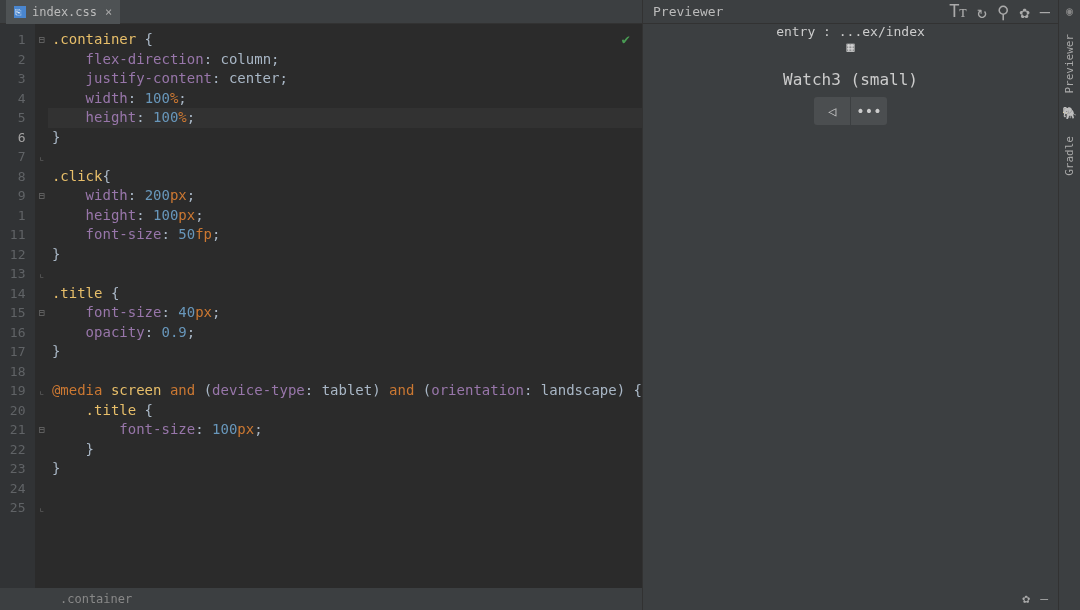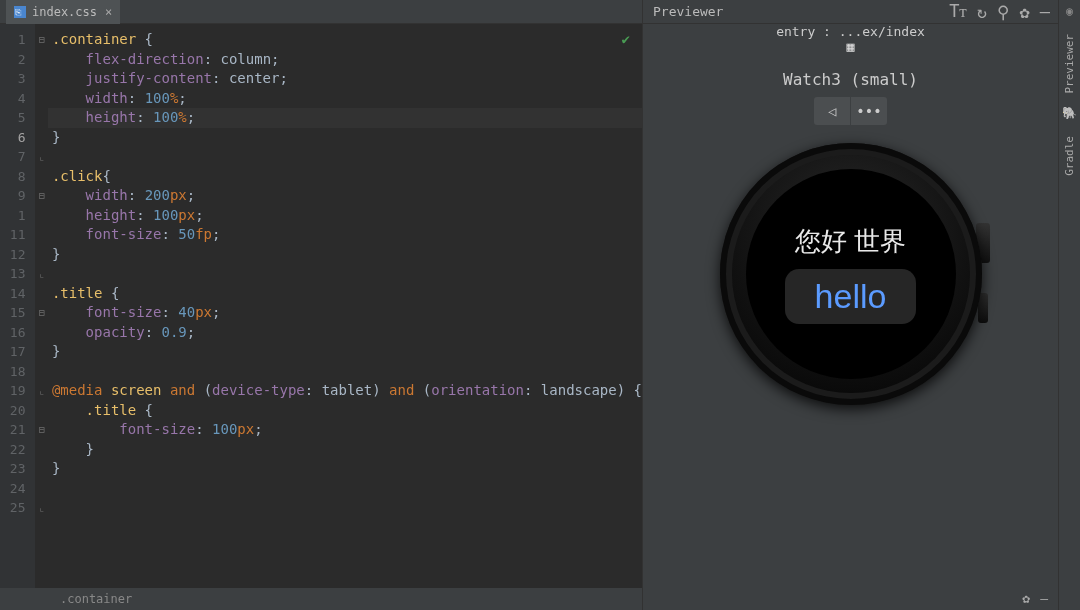--- a/index.html
+++ b/index.html
@@ -195,29 +195,20 @@
     <span class="sicon">⊕</span>
     <span class="sicon">⛶</span>
   </div>
   <div class="pv-body">
     <div class="deviceLabel">Watch3 (small)</div>
     <div class="navbtns">
       <div class="btn">◁</div>
       <div class="sep"></div>
       <div class="btn">•••</div>
     </div>
-    <div class="watch">
-      <div class="watch-crown"></div>
-      <div class="watch-crown2"></div>
-      <div class="watch-body"></div>
-      <div class="watch-screen">
-        <div class="t1">您好 世界</div>
-        <div class="btnbox"><span>hello</span></div>
-      </div>
-    </div>
   </div>
   <div class="pv-footer">
     <span class="ficon">✿</span>
     <span class="ficon">—</span>
   </div>
 </div>
 
 <div class="toolstrip">
   <span class="tglyph">◉</span>
   <span class="titem">Previewer</span>

